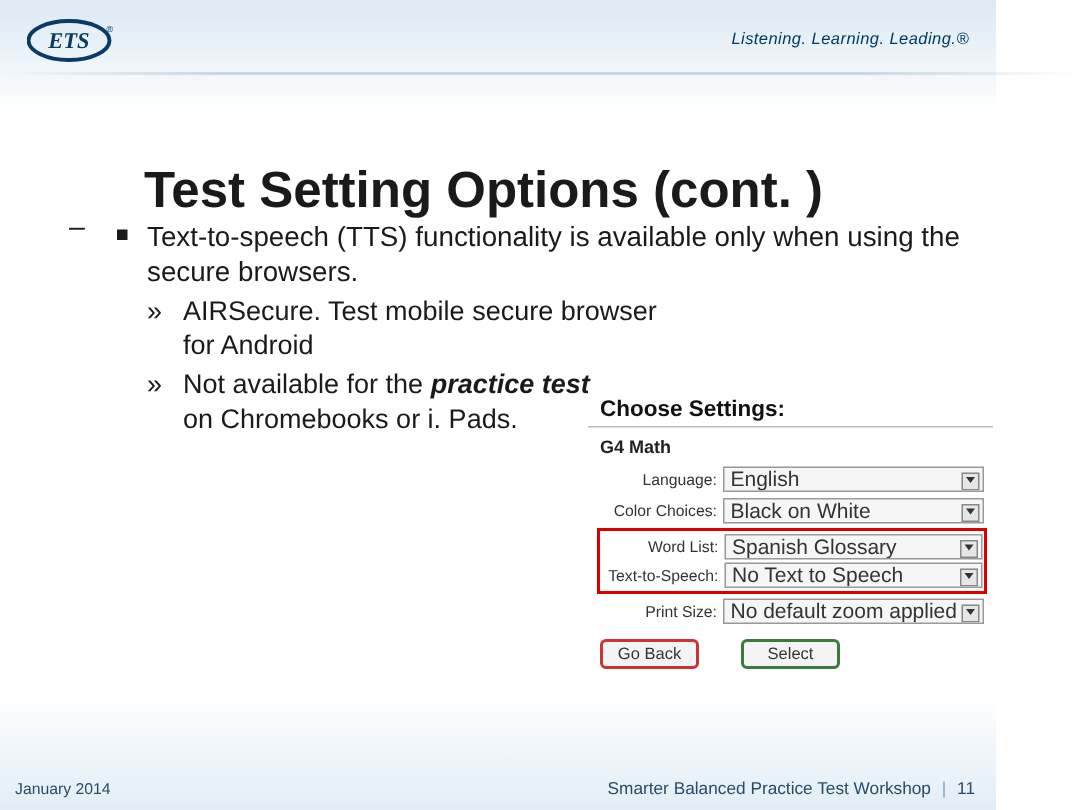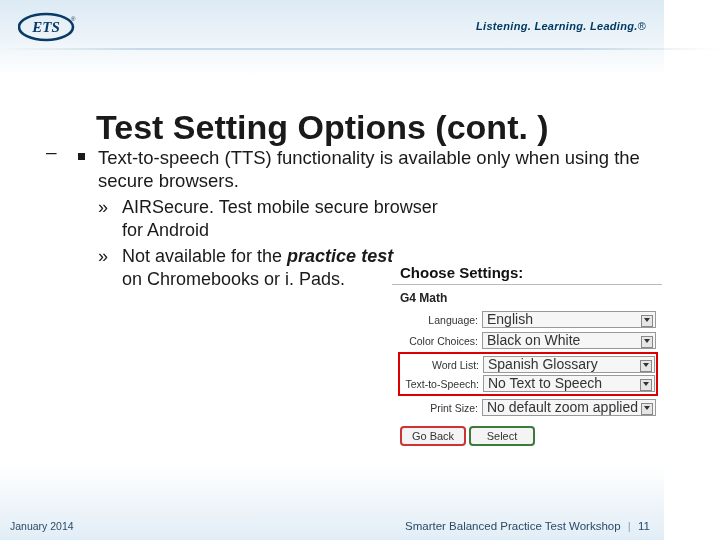--- a/index.html
+++ b/index.html
@@ -29,21 +29,21 @@
   .logo svg { display: block; }
 
   .tagline {
     position: absolute;
     right: 18px; top: 20px;
     font-style: italic;
     font-size: 11px;
     color: #003a63;
     letter-spacing: 0.3px;
   }
-  .tagline b { font-weight: bold; }
+  .tagline b { font-weight: normal; }
 
   .title {
     position: absolute;
     left: 96px; top: 84px;
     font-size: 34px;
     font-weight: bold;
     color: #1a1a1a;
     margin-top: 24px;
   }
 
@@ -83,21 +83,21 @@
   }
   .ss-sel::after {
     content:""; position:absolute; right:2px; top:3px; width:10px; height:10px;
     background:#e6e6e6; border:1px solid #888;
   }
   .ss-sel .caret { position:absolute; right:5px; top:6px; width:0;height:0;border-left:3px solid transparent;border-right:3px solid transparent;border-top:4px solid #333; z-index:2;}
   .ss-highlight-box {
     border:2px solid #d00; padding:1px; margin:1px 4px 1px 6px;
   }
   .ss-highlight-box .ss-row { padding:1px 0 1px 0;justify-content:flex-end;}
-  .ss-buttons { padding:8px 8px 4px 8px; display:flex; gap:3px;}
+  .ss-buttons { padding:8px 8px 4px 8px; display:flex; gap:28px;}
   .ss-btn {
     width:66px; height:20px; border:2px solid #888; border-radius:4px;
     display:flex; align-items:center; justify-content:center;
     font-size:11px; color:#444; background:#f4f4f4;
   }
   .ss-btn.goback { border-color:#c33; color:#333;}
   .ss-btn.select { border-color:#3a7a3a; color:#333;}
 
   .footer-left {
     position:absolute; left:10px; bottom:8px;

